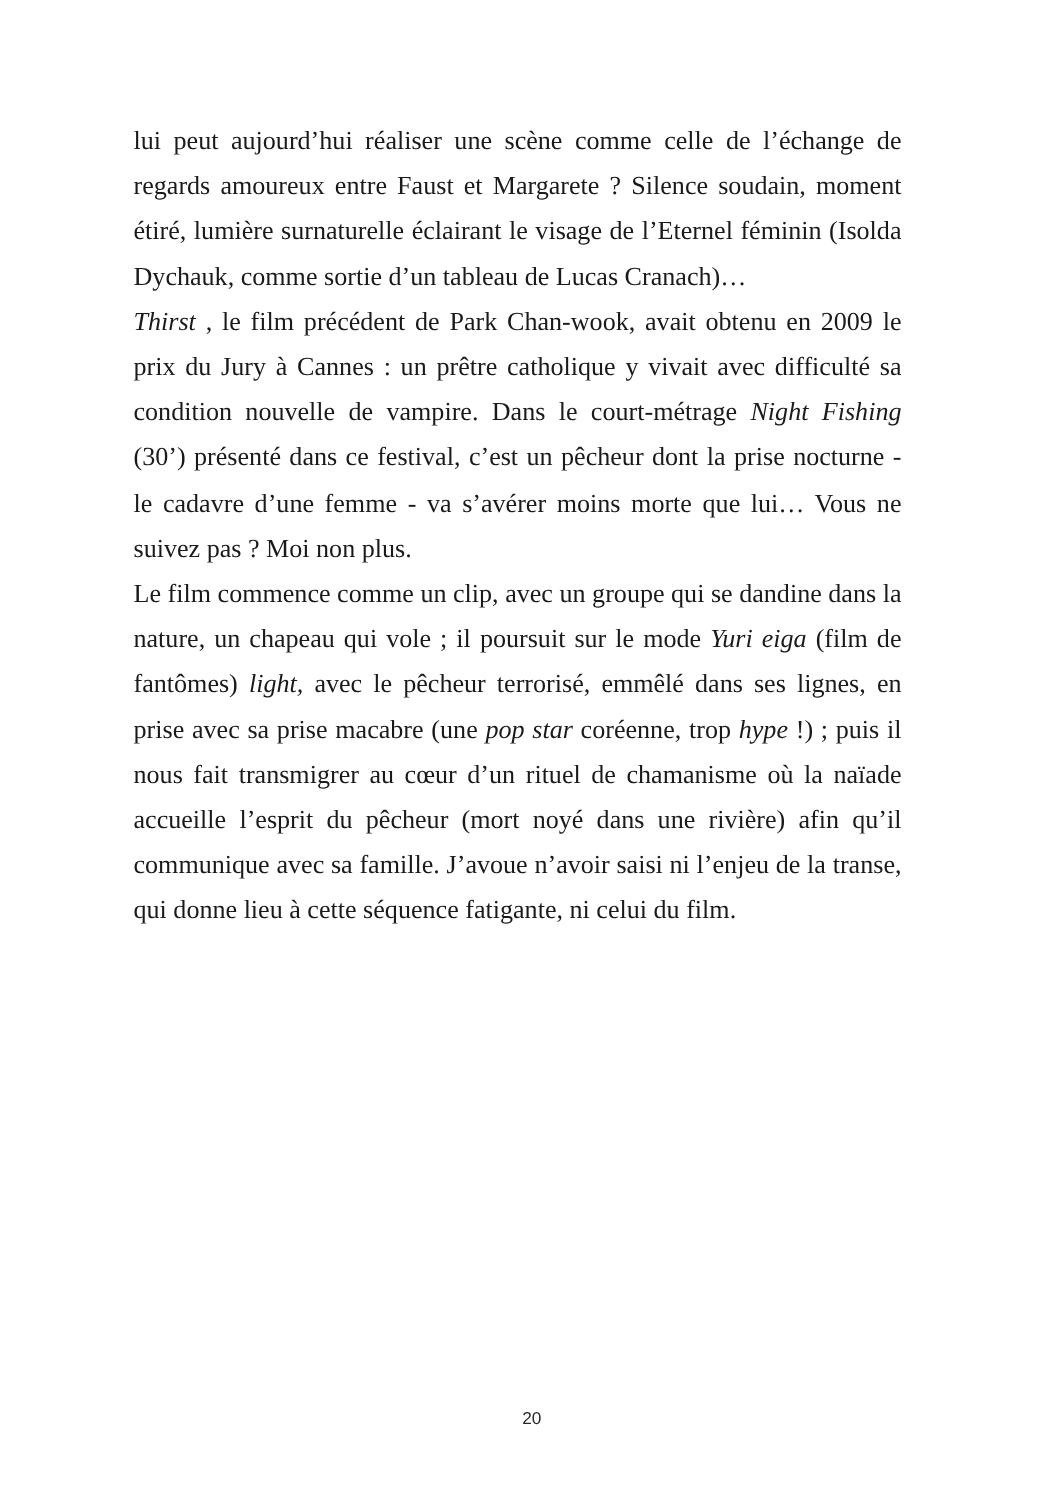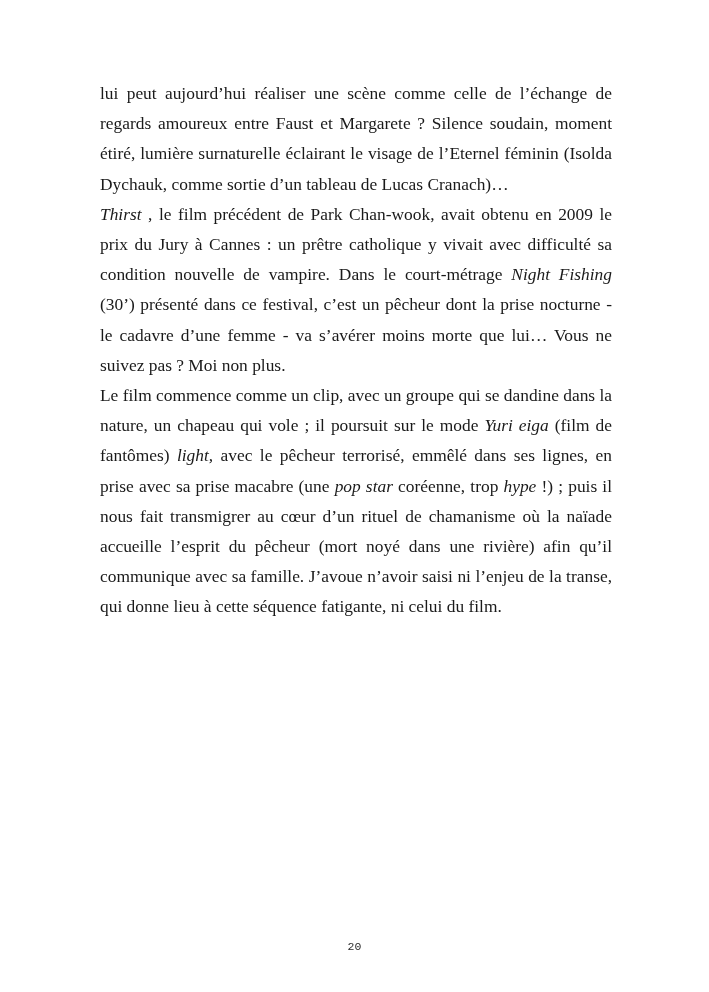--- a/index.html
+++ b/index.html
@@ -17,21 +17,21 @@
   }
   .page {
     position: absolute;
     left: 0;
     top: 0;
     width: 709px;
     height: 992px;
   }
   .content {
     position: absolute;
-    left: 100px;
+    left: 89px;
     top: 78px;
     width: 512px;
   }
   p {
     margin: 0;
     font-size: 17.4px;
     line-height: 30.2px;
     text-align: justify;
     text-justify: inter-word;
     hyphens: none;
@@ -43,21 +43,21 @@
     font-style: italic;
   }
   .footer {
     position: absolute;
     left: 0;
     top: 940px;
     width: 709px;
     text-align: center;
     font-size: 11.5px;
     color: #2a2a2a;
-    font-family: Liberation Mono, monospace;
+    font-family: Liberation Sans, sans-serif;
   }
 </style>
 </head>
 <body>
 
 <div class="page">
   <div class="content">
     <p class="para">
       <span>lui peut aujourd’hui réaliser une scène comme celle de l’échange de regards amoureux entre Faust et Margarete ? Silence soudain, moment étiré, lumière surnaturelle éclairant le visage de l’Eternel féminin (Isolda Dychauk, comme sortie d’un tableau de Lucas Cranach)…</span>
     </p>

